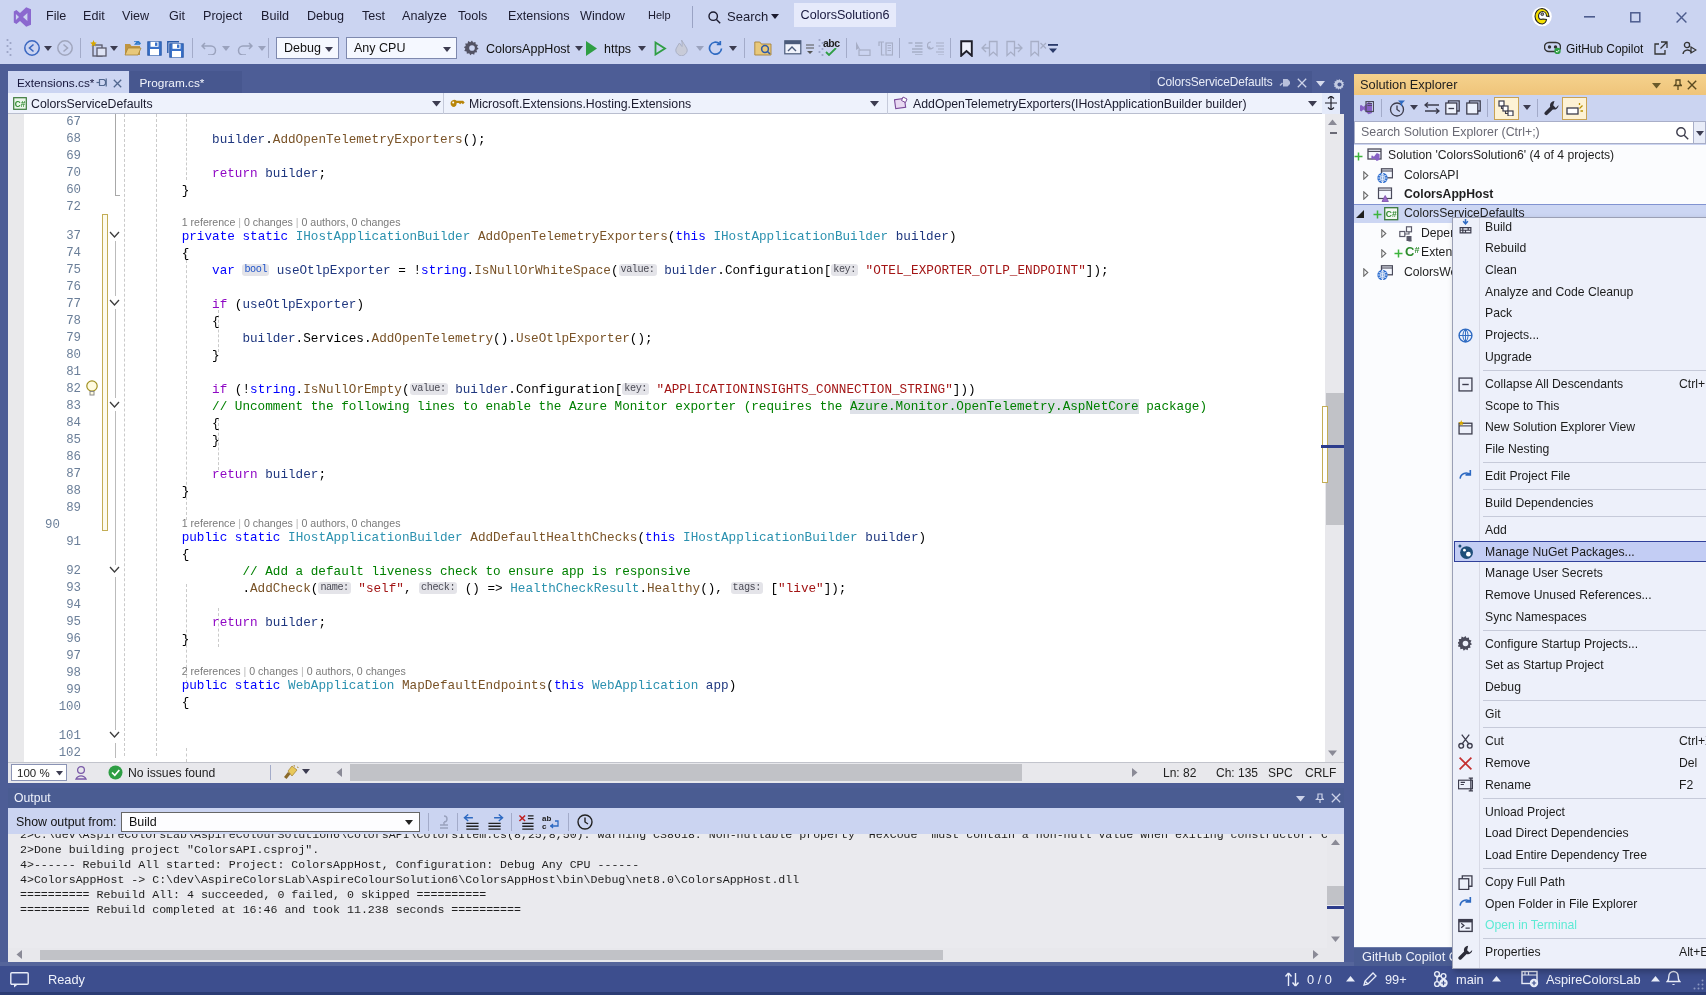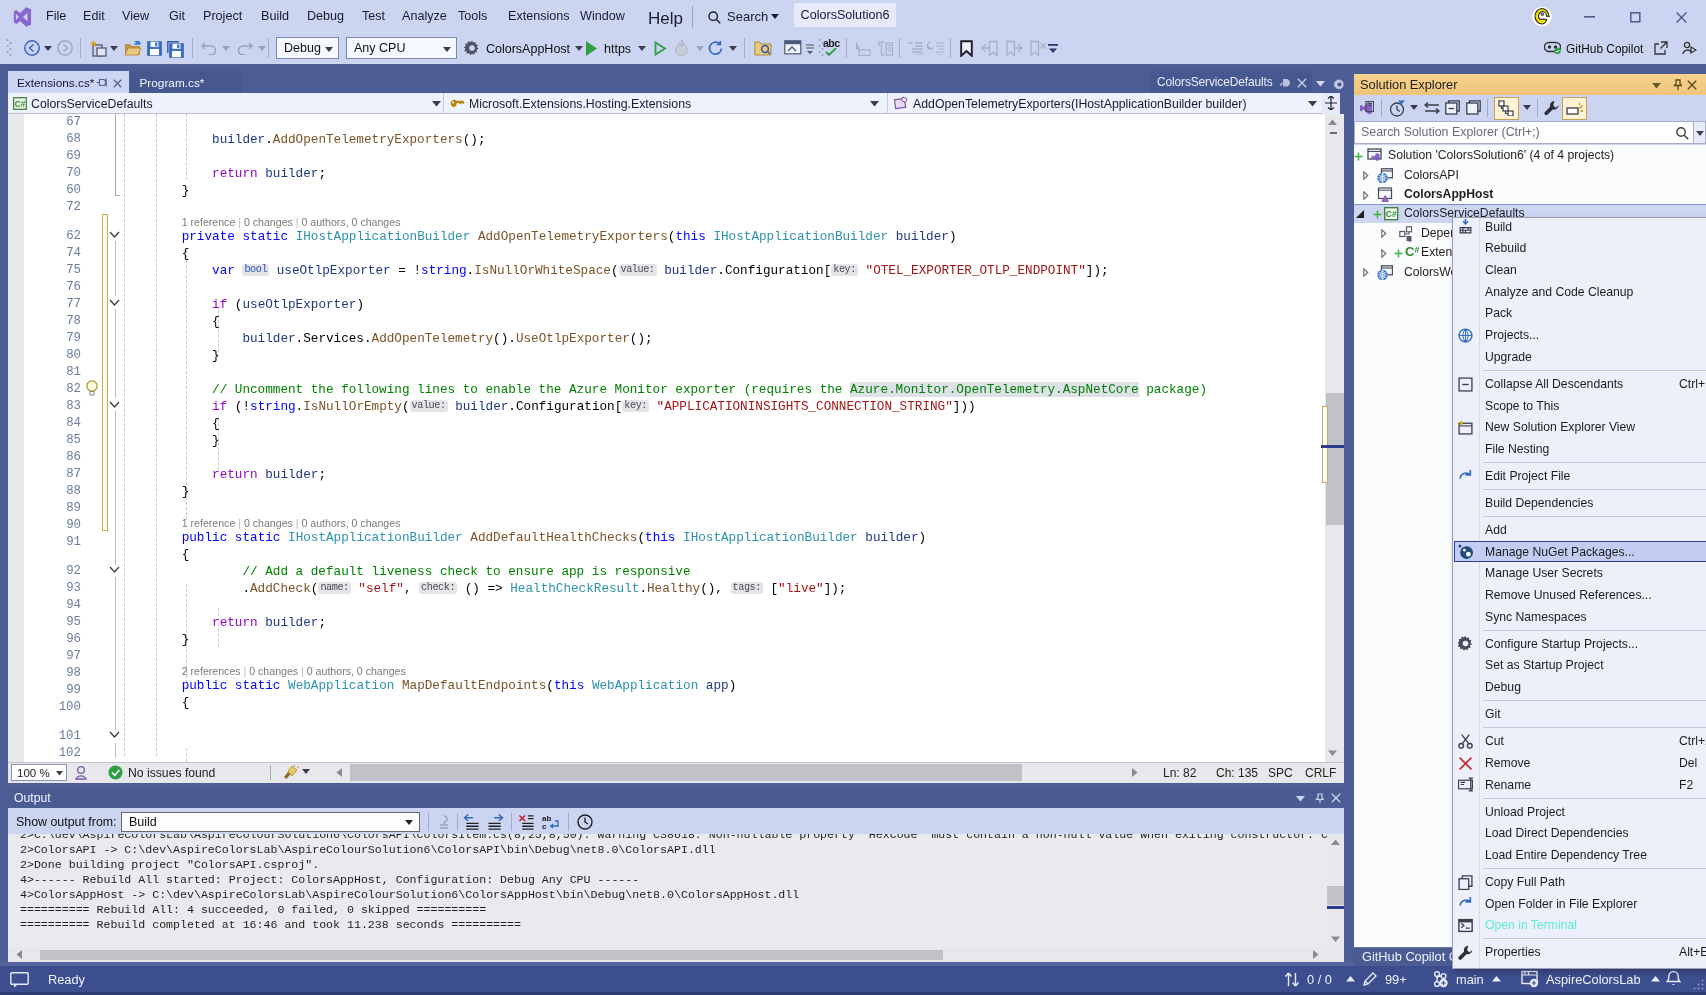--- a/index.html
+++ b/index.html
@@ -22,21 +22,21 @@
 <div class="a" style="left:122px;top:9px;font-size:12.6px;color:#1b1b2f">View</div>
 <div class="a" style="left:169px;top:9px;font-size:12.6px;color:#1b1b2f">Git</div>
 <div class="a" style="left:203px;top:9px;font-size:12.6px;color:#1b1b2f">Project</div>
 <div class="a" style="left:261px;top:9px;font-size:12.6px;color:#1b1b2f">Build</div>
 <div class="a" style="left:307px;top:9px;font-size:12.6px;color:#1b1b2f">Debug</div>
 <div class="a" style="left:362px;top:9px;font-size:12.6px;color:#1b1b2f">Test</div>
 <div class="a" style="left:402px;top:9px;font-size:12.6px;color:#1b1b2f">Analyze</div>
 <div class="a" style="left:458px;top:9px;font-size:12.6px;color:#1b1b2f">Tools</div>
 <div class="a" style="left:508px;top:9px;font-size:12.6px;color:#1b1b2f">Extensions</div>
 <div class="a" style="left:580px;top:9px;font-size:12.6px;color:#1b1b2f">Window</div>
-<div class="a" style="left:648px;top:9px;font-size:17px;color:#1b1b2f">Help</div>
+<div class="a" style="left:648px;top:9px;font-size:11px;color:#1b1b2f">Help</div>
 <div class="a" style="left:692px;top:6px;width:1px;height:22px;background:#9aa3c4"></div>
 <svg class="a" style="left:708px;top:11px;" width="13" height="13" viewBox="0 0 13 13">
     <circle cx="5.2" cy="5.2" r="4.2" fill="none" stroke="#1b1b2f" stroke-width="1.4"></circle>
     <line x1="8.4" y1="8.4" x2="12.2" y2="12.2" stroke="#1b1b2f" stroke-width="1.4"></line>
   </svg>
 <div class="a" style="left:727px;top:9px;font-size:13px;color:#1b1b2f">Search</div>
 <svg class="a" style="left:771px;top:14px;" width="8" height="6" viewBox="0 0 8 6">
     <path d="M0 0 L8 0 L4 5 Z" fill="#1b1b2f"></path>
   </svg>
 <div class="a" style="left:794px;top:3px;width:102px;height:24px;background:#e6eafb">
@@ -349,38 +349,38 @@
     <rect x="5" y="11.5" width="4" height="3.5" fill="#fffbe0" stroke="#8a8a8a" stroke-width="1"></rect>
   </svg>
 <div class="a mono" style="left:24px;top:113.5px;width:57px;height:650px;font-size:12.4px;color:#6b7f99">
     <div class="row" style="text-align:right">67</div>
     <div class="row" style="text-align:right">68</div>
     <div class="row" style="text-align:right">69</div>
     <div class="row" style="text-align:right">70</div>
     <div class="row" style="text-align:right">60</div>
     <div class="row" style="text-align:right">72</div>
     <div class="clrow"></div>
-    <div class="row" style="text-align:right">62</div>
+    <div class="row" style="text-align:right">37</div>
     <div class="row" style="text-align:right">74</div>
     <div class="row" style="text-align:right">75</div>
     <div class="row" style="text-align:right">76</div>
     <div class="row" style="text-align:right">77</div>
     <div class="row" style="text-align:right">78</div>
     <div class="row" style="text-align:right">79</div>
     <div class="row" style="text-align:right">80</div>
     <div class="row" style="text-align:right">81</div>
     <div class="row" style="text-align:right">82</div>
     <div class="row" style="text-align:right">83</div>
     <div class="row" style="text-align:right">84</div>
     <div class="row" style="text-align:right">85</div>
     <div class="row" style="text-align:right">86</div>
     <div class="row" style="text-align:right">87</div>
     <div class="row" style="text-align:right">88</div>
     <div class="row" style="text-align:right">89</div>
-    <div class="row" style="text-align:right">90</div>
+    <div class="row" style="text-align:center">90</div>
     <div class="row" style="text-align:right">91</div>
     <div class="clrow"></div>
     <div class="row" style="text-align:right">92</div>
     <div class="row" style="text-align:right">93</div>
     <div class="row" style="text-align:right">94</div>
     <div class="row" style="text-align:right">95</div>
     <div class="row" style="text-align:right">96</div>
     <div class="row" style="text-align:right">97</div>
     <div class="row" style="text-align:right">98</div>
     <div class="row" style="text-align:right">99</div>
@@ -399,22 +399,22 @@
     <div class="clrow"><span class="cl" style="padding-left:60.8px">1 reference <span class="sep">|</span> 0 changes <span class="sep">|</span> 0 authors, 0 changes</span></div>
     <div class="row">        <span class="k">private</span> <span class="k">static</span> <span class="t">IHostApplicationBuilder</span> <span class="m">AddOpenTelemetryExporters</span>(<span class="k">this</span> <span class="t">IHostApplicationBuilder</span> <span class="v">builder</span>)</div>
     <div class="row">        {</div>
     <div class="row">            <span class="k">var</span> <span class="pill pillb">bool</span> <span class="v">useOtlpExporter</span> = !<span class="k">string</span>.<span class="m">IsNullOrWhiteSpace</span>(<span class="pill">value:</span> <span class="v">builder</span>.<span class="pr">Configuration</span>[<span></span><span class="pill">key:</span> <span class="s">"OTEL_EXPORTER_OTLP_ENDPOINT"</span>]);</div>
     <div class="row"></div>
     <div class="row">            <span class="c">if</span> (<span class="v">useOtlpExporter</span>)</div>
     <div class="row">            {</div>
     <div class="row">                <span class="v">builder</span>.<span class="pr">Services</span>.<span class="m">AddOpenTelemetry</span>().<span class="m">UseOtlpExporter</span>();</div>
     <div class="row">            }</div>
     <div class="row"></div>
+    <div class="row">            <span class="c">if</span> (!<span class="k">string</span>.<span class="m">IsNullOrEmpty</span>(<span class="pill">value:</span> <span class="v">builder</span>.<span class="pr">Configuration</span>[<span></span><span class="pill">key:</span> <span class="s">"APPLICATIONINSIGHTS_CONNECTION_STRING"</span>]))</div>
     <div class="row">            <span class="cm">// Uncomment the following lines to enable the Azure Monitor exporter (requires the <span style="background:#dee1e8">Azure.Monitor.OpenTelemetry.AspNetCore</span> package)</span></div>
-    <div class="row">            <span class="c">if</span> (!<span class="k">string</span>.<span class="m">IsNullOrEmpty</span>(<span class="pill">value:</span> <span class="v">builder</span>.<span class="pr">Configuration</span>[<span></span><span class="pill">key:</span> <span class="s">"APPLICATIONINSIGHTS_CONNECTION_STRING"</span>]))</div>
     <div class="row">            {</div>
     <div class="row">            }</div>
     <div class="row"></div>
     <div class="row">            <span class="c">return</span> <span class="v">builder</span>;</div>
     <div class="row">        }</div>
     <div class="row"></div>
     <div class="clrow"><span class="cl" style="padding-left:60.8px">1 reference <span class="sep">|</span> 0 changes <span class="sep">|</span> 0 authors, 0 changes</span></div>
     <div class="row">        <span class="k">public</span> <span class="k">static</span> <span class="t">IHostApplicationBuilder</span> <span class="m">AddDefaultHealthChecks</span>(<span class="k">this</span> <span class="t">IHostApplicationBuilder</span> <span class="v">builder</span>)</div>
     <div class="row">        {</div>
     <div class="row">                <span class="cm">// Add a default liveness check to ensure app is responsive</span></div>
@@ -518,21 +518,20 @@
     <path d="M8 12 h8 v-5 h-3 M9 12 l2-2 M9 12 l2 2" stroke="#2e6ac2" stroke-width="1.3" fill="none"></path>
   </svg>
 <div class="a" style="left:568px;top:813px;width:1px;height:18px;background:#a3abc9"></div>
 <svg class="a" style="left:577px;top:814px;" width="16" height="16" viewBox="0 0 16 16">
     <circle cx="8" cy="8" r="7" fill="none" stroke="#222" stroke-width="1.4"></circle>
     <path d="M8 3.5 V8 L11 10" fill="none" stroke="#222" stroke-width="1.4"></path>
   </svg>
 <div class="a" style="left:8px;top:834px;width:1319px;height:114px;background:#eaeaee;overflow:hidden">
     <div class="mono" style="position:absolute;left:12px;top:-7px;font-size:11.6px;color:#1e1e1e">
       <div style="height:15px;line-height:15px;white-space:pre">2&gt;C:\dev\AspireColorsLab\AspireColourSolution6\ColorsAPI\ColorsItem.cs(8,25,8,50): warning CS8618: Non-nullable property 'HexCode' must contain a non-null value when exiting constructor. Consider declar</div>
-      <div style="height:15px;line-height:15px;white-space:pre">2&gt;ColorsAPI -&gt; C:\dev\AspireColorsLab\AspireColourSolution6\ColorsAPI\bin\Debug\net8.0\ColorsAPI.dll</div>
       <div style="height:15px;line-height:15px;white-space:pre">2&gt;Done building project "ColorsAPI.csproj".</div>
       <div style="height:15px;line-height:15px;white-space:pre">4&gt;------ Rebuild All started: Project: ColorsAppHost, Configuration: Debug Any CPU ------</div>
       <div style="height:15px;line-height:15px;white-space:pre">4&gt;ColorsAppHost -&gt; C:\dev\AspireColorsLab\AspireColourSolution6\ColorsAppHost\bin\Debug\net8.0\ColorsAppHost.dll</div>
       <div style="height:15px;line-height:15px;white-space:pre">========== Rebuild All: 4 succeeded, 0 failed, 0 skipped ==========</div>
       <div style="height:15px;line-height:15px;white-space:pre">========== Rebuild completed at 16:46 and took 11.238 seconds ==========</div>
     </div>
   </div>
 <div class="a" style="left:1327px;top:834px;width:17px;height:114px;background:#e8e8ec"></div>
 <svg class="a" style="left:1331px;top:839px;" width="9" height="7" viewBox="0 0 9 7">
     <path d="M0 6 L9 6 L4.5 0.5 Z" fill="#8a8a96"></path>

